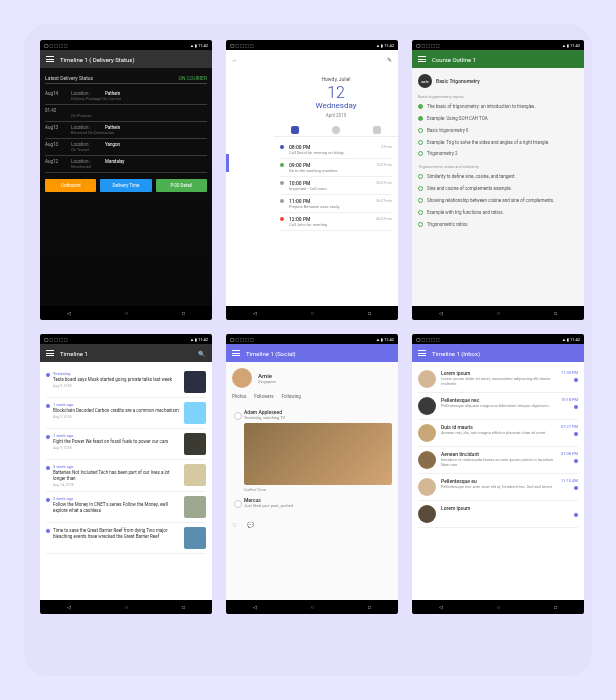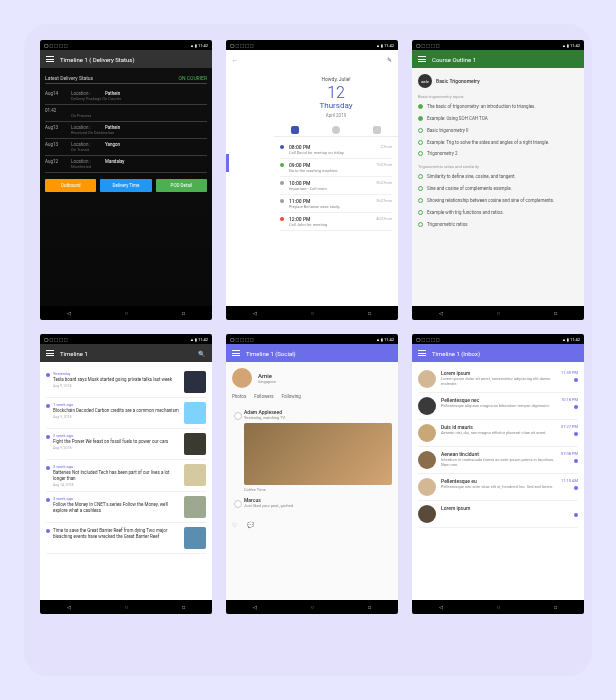--- a/index.html
+++ b/index.html
@@ -182,21 +182,21 @@
         </div>
 <div class="app-bar white">
           <span>←</span>
           <span style="flex:1"></span>
           <span>✎</span>
         </div>
 <div class="content">
 <div class="header">
 <div class="howdy">Howdy, Julie!</div>
 <div class="daynum">12</div>
-<div class="dayname">Thursday</div>
+<div class="dayname">Wednesday</div>
 <div class="month">April 2019</div>
 </div>
 <div class="tabs">
             <div class="tab t1"></div>
             <div class="tab t2"></div>
             <div class="tab t3"></div>
           </div>
 <div class="marker"></div>
 <div class="events">
 <div class="ev">

